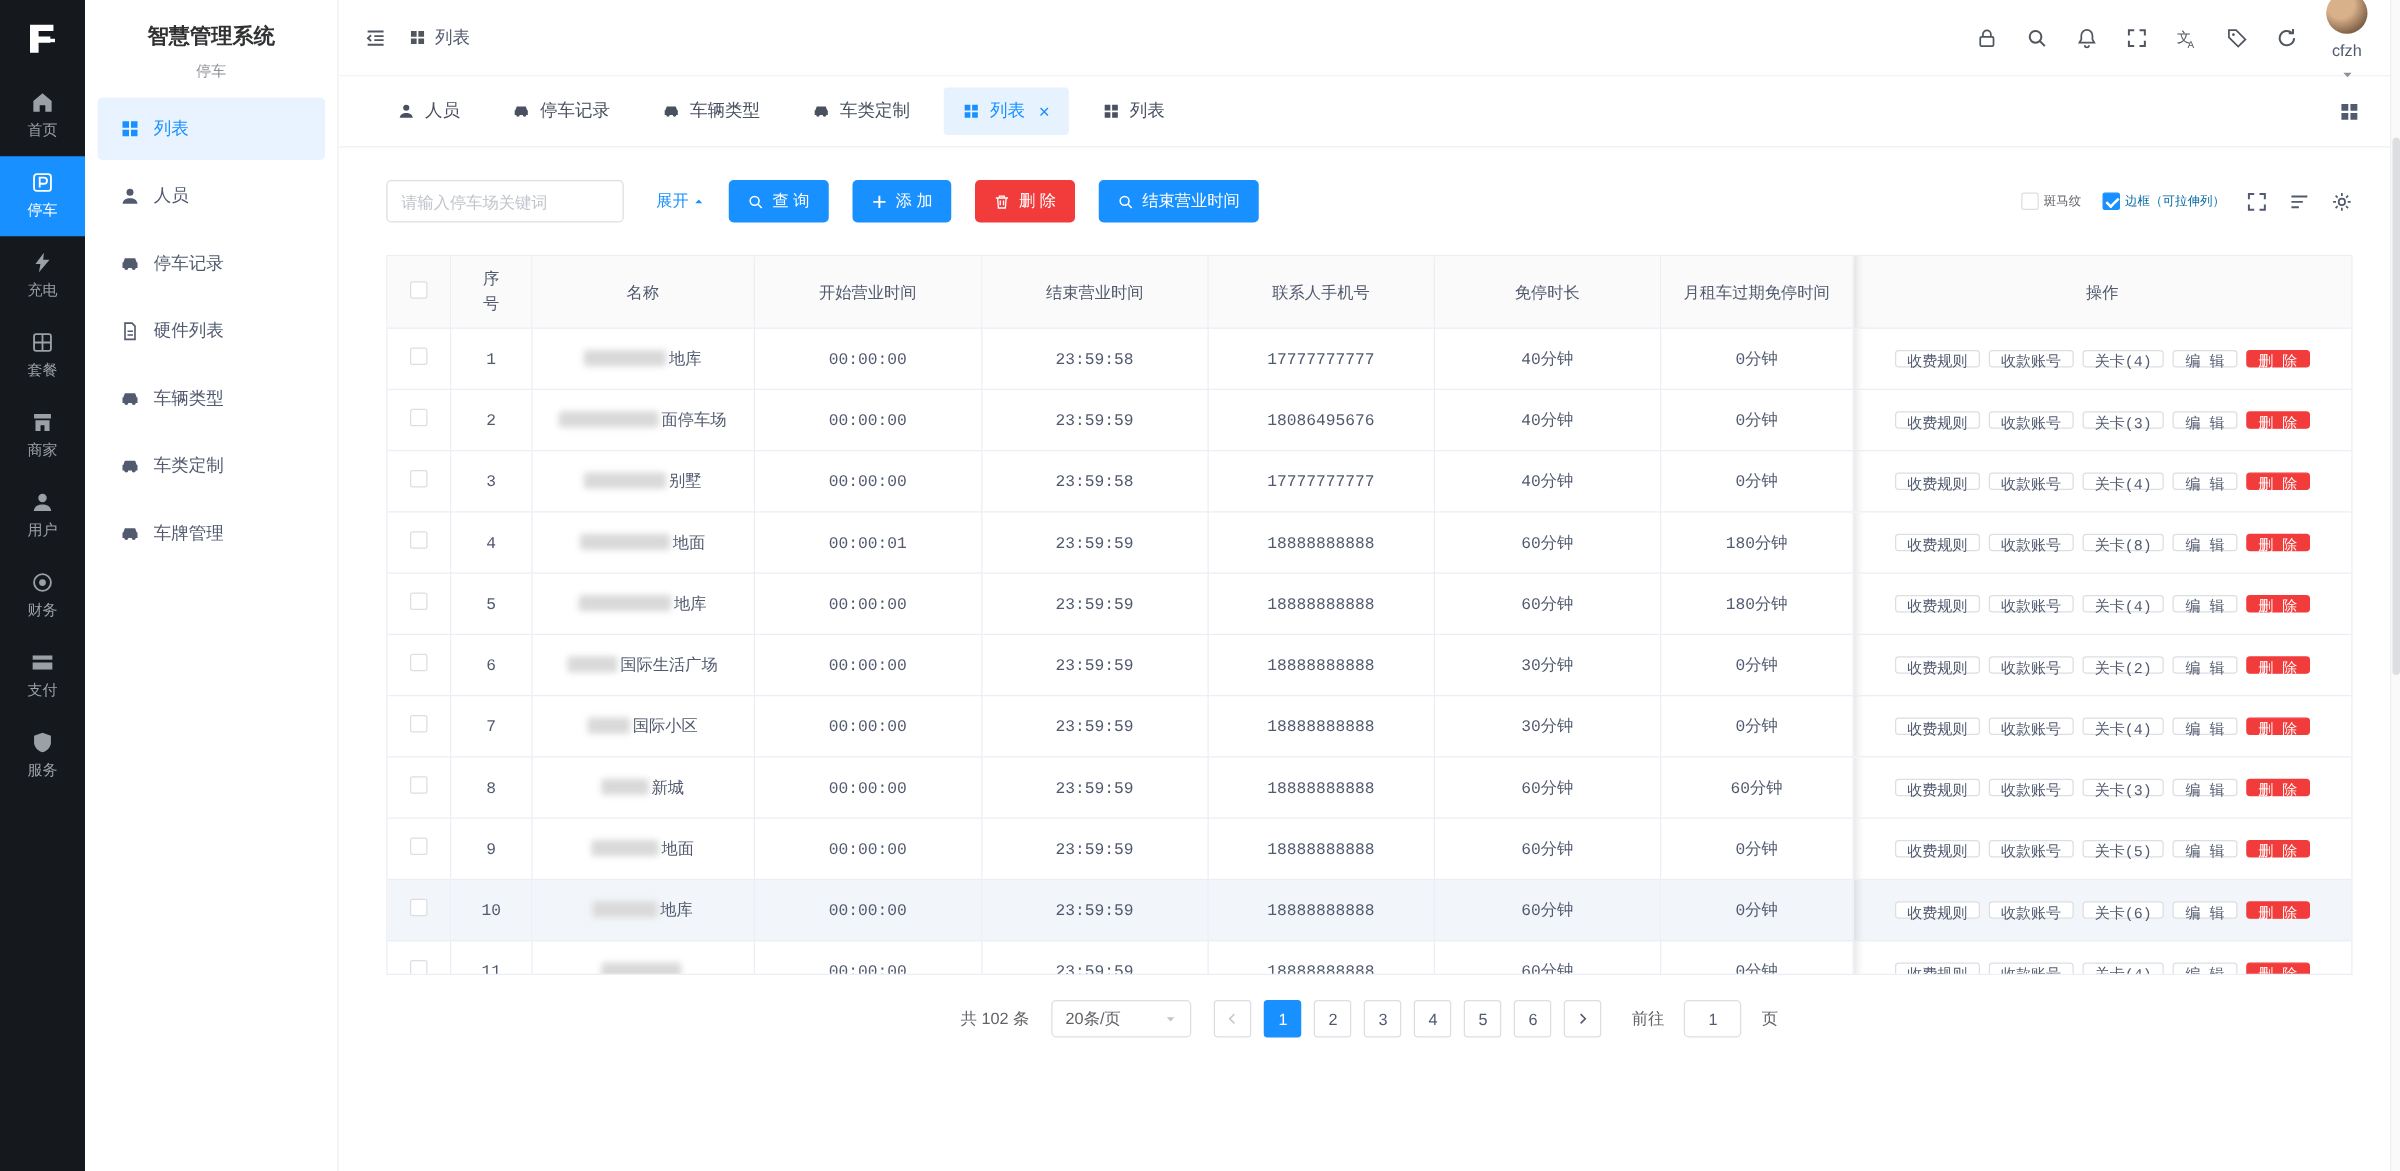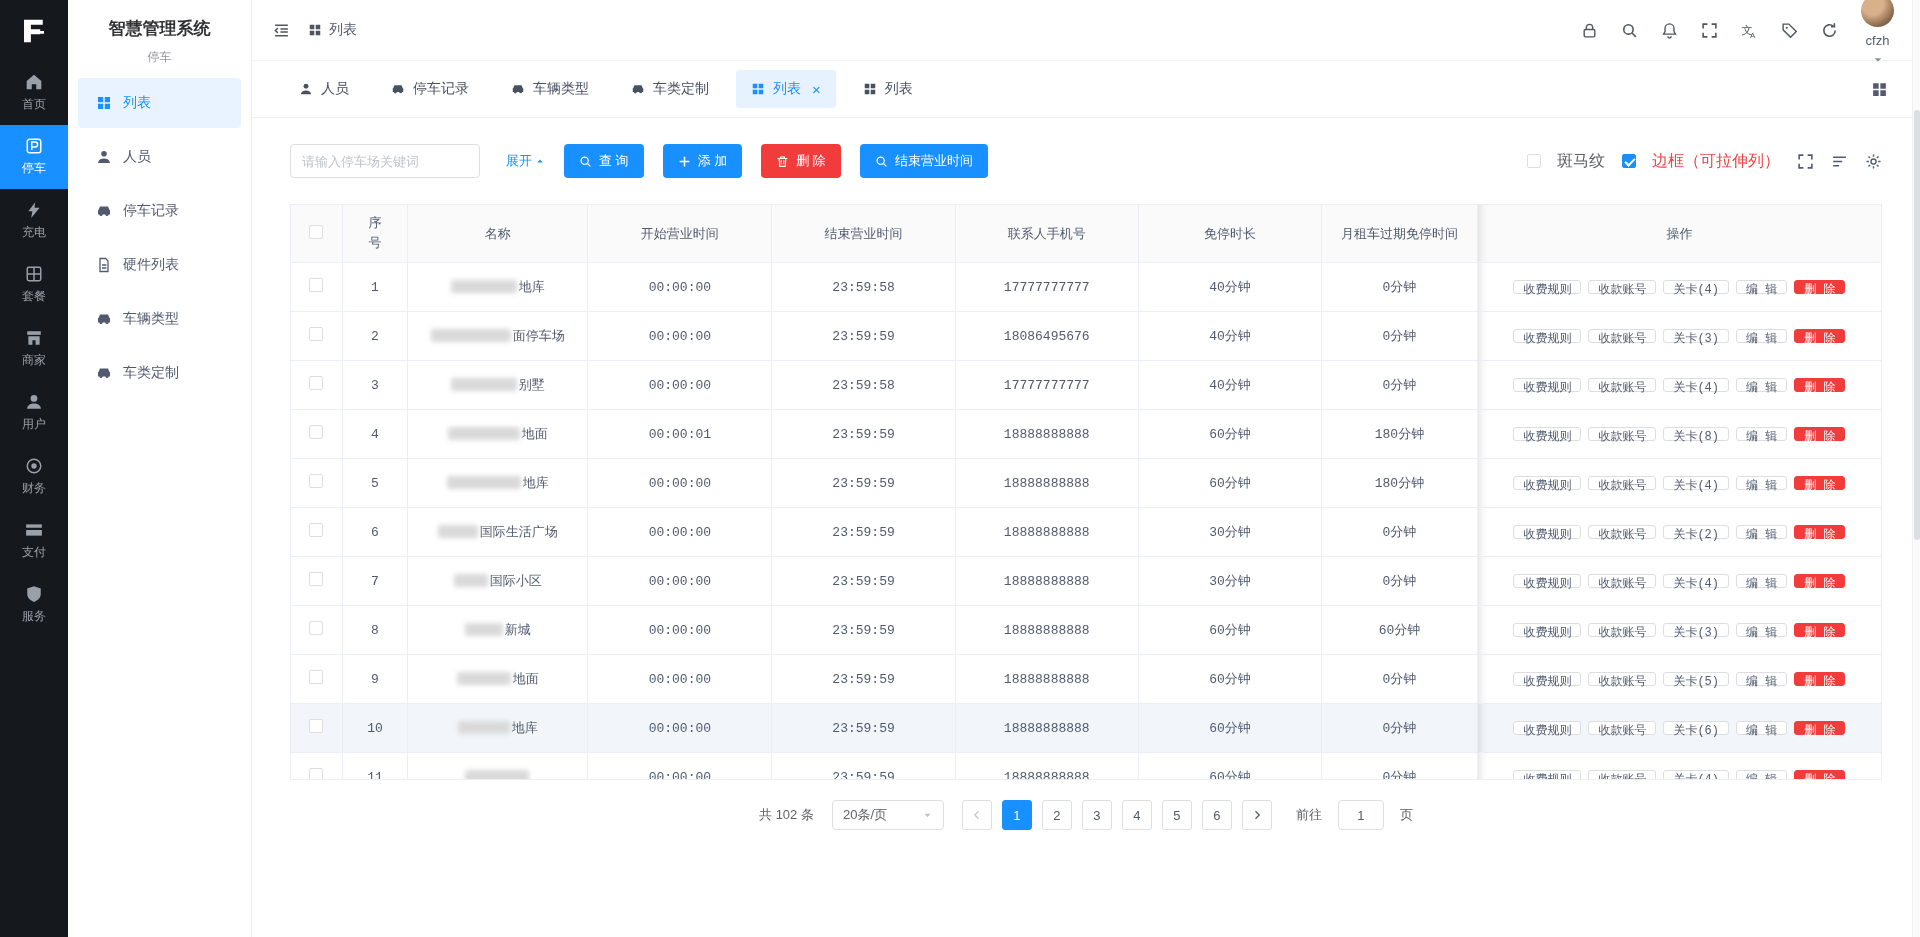--- a/index.html
+++ b/index.html
@@ -9,21 +9,21 @@
 
   
   .rail { width:68px; background:#15181d; flex-shrink:0; display:flex; flex-direction:column; }
   .rail-logo { height:61px; display:flex; align-items:center; justify-content:center; }
   .rail-logo svg { width:30px; height:30px; }
   .rail-item { height:64px; display:flex; flex-direction:column; align-items:center; justify-content:center; gap:5px; color:#9aa0a8; font-size:12px; cursor:pointer; }
   .rail-item.active { background:#1890ff; color:#fff; }
   .rail-item [data-icon] { width:18px; height:18px; }
 
   
-  .submenu { width:184px; background:#fff; border-right:1px solid #ebedf0; flex-shrink:0; }
+  .submenu { width:203px; background:#fff; border-right:1px solid #ebedf0; flex-shrink:0; }
   .submenu-title { text-align:center; font-size:17px; font-weight:bold; color:#303133; padding-top:17px; }
   .submenu-sub { text-align:center; font-size:12px; color:#909399; margin-top:9px; margin-bottom:12px; }
   .menu-item { height:50px; margin:4px 10px; border-radius:4px; display:flex; align-items:center; gap:11px; padding:0 18px; font-size:14px; color:#515a6e; cursor:pointer; }
   .menu-item.active { background:#e8f3ff; color:#1890ff; }
   .menu-item [data-icon] { width:16px; height:16px; flex-shrink:0; }
 
   
   .main { flex:1; min-width:0; display:flex; flex-direction:column; background:#fff; }
 
   .topbar { height:61px; flex-shrink:0; display:flex; align-items:center; padding:0 26px 0 16px; border-bottom:1px solid #f0f2f4; }
@@ -51,22 +51,22 @@
   .toolbar { display:flex; align-items:center; }
   .search-input { width:190px; height:34px; border:1px solid #dcdee2; border-radius:4px; padding:0 11px; font-size:13px; color:#515a6e; outline:none; font-family:inherit; }
   .search-input::placeholder { color:#c0c4cc; }
   .expand-link { color:#1890ff; font-size:13px; display:flex; align-items:center; gap:3px; margin-left:26px; cursor:pointer; }
   .expand-link [data-icon] { width:10px; height:10px; }
   .btn { height:34px; border:none; border-radius:4px; color:#fff; font-size:13px; padding:0 15px; display:inline-flex; align-items:center; gap:7px; margin-left:19px; cursor:pointer; font-family:inherit; white-space:nowrap; }
   .btn [data-icon] { width:13px; height:13px; }
   .btn-blue { background:#1890ff; }
   .btn-red  { background:#f23c3c; }
   .toolbar-right { margin-left:auto; display:flex; align-items:center; gap:17px; }
-  .check-label { display:flex; align-items:center; gap:16px; font-size:16px; color:#606266; cursor:pointer; }
-  .check-label.blue { color:#ef4444; }
+  .check-label { display:flex; align-items:center; gap:4px; font-size:10px; color:#606266; cursor:pointer; }
+  .check-label.blue { color:#0369a1; }
   .checkbox { width:14px; height:14px; border:1px solid #dcdee2; border-radius:2px; background:#fff; position:relative; display:inline-block; flex-shrink:0; }
   .checkbox.checked { background:#1890ff; border-color:#1890ff; }
   .checkbox.checked::after { content:""; position:absolute; left:4px; top:1px; width:4px; height:8px; border:solid #fff; border-width:0 2px 2px 0; transform:rotate(45deg); }
   .tool-icon { width:17px; height:17px; color:#515a6e; cursor:pointer; }
 
   
   .table-wrap { margin-top:26px; height:576px; overflow:hidden; border:1px solid #ebeef5; }
   table { width:100%; table-layout:fixed; border-collapse:separate; border-spacing:0;font-family:Liberation Mono, monospace; }
   th,td { border-right:1px solid #ebeef5; border-bottom:1px solid #ebeef5; text-align:center; font-size:13px; color:#515a6e; overflow:hidden; white-space:nowrap; }
   th:last-child, td:last-child { border-right:none; }
@@ -239,20 +239,28 @@
           </span>
           <span>车辆类型</span>
         </div>
         <div class="menu-item">
           <span data-icon="car">
             <svg viewBox="0 0 16 16" fill="currentColor">
               <path d="M2.6 7l1.3-3.4h8.2L13.4 7H14v4.4h-1.4a1.6 1.6 0 0 1-3.2 0H6.6a1.6 1.6 0 0 1-3.2 0H2V7z"></path>
             </svg>
           </span>
           <span>车类定制</span>
+        </div>
+        <div class="menu-item">
+          <span data-icon="car">
+            <svg viewBox="0 0 16 16" fill="currentColor">
+              <path d="M2.6 7l1.3-3.4h8.2L13.4 7H14v4.4h-1.4a1.6 1.6 0 0 1-3.2 0H6.6a1.6 1.6 0 0 1-3.2 0H2V7z"></path>
+            </svg>
+          </span>
+          <span>车牌管理</span>
         </div>
       </div>
   </aside>
 
   <div class="main">
 
     <header class="topbar">
       <span class="collapse-btn">
           <span data-icon="collapse" style="width:17px;height:17px;">
             <svg viewBox="0 0 16 16" fill="none" stroke="currentColor" stroke-width="1.4">

